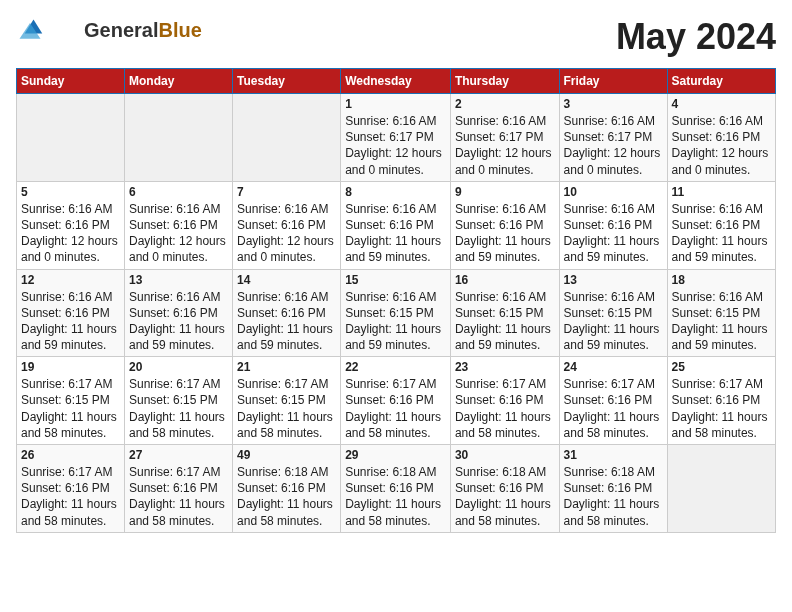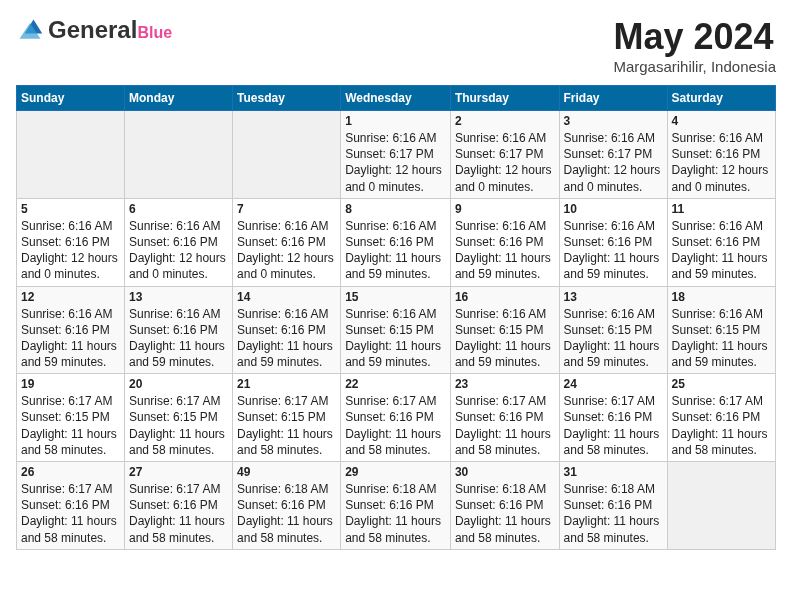--- a/index.html
+++ b/index.html
@@ -25,37 +25,37 @@
     .logo {
       display: flex;
       align-items: center;
       gap: 4px;
     }
     .logo-icon {
       width: 28px;
       height: 28px;
     }
     .title-block {
-      text-align: left;
+      text-align: center;
     }
     .month-title {
       font-size: 36px;
       font-weight: bold;
       color: #222;
     }
     .location-title {
       font-size: 15px;
       color: #444;
     }
     .calendar {
       width: 100%;
       border-collapse: collapse;
     }
     .calendar th {
-      background: #0369a1;
+      background: #b91c1c;
       color: #fff;
       font-size: 12px;
       font-weight: bold;
       padding: 5px 4px;
       text-align: left;
       border: 1px solid #1a6fb5;
     }
     .calendar td {
       vertical-align: top;
       border: 1px solid #ccc;
@@ -91,26 +91,25 @@
 <body>
 
 <div class="page">
   <div class="header">
     <div class="logo">
       <svg class="logo-icon" viewBox="0 0 32 32">
         <polygon points="20,4 30,20 10,20" fill="#1a6fb5"></polygon>
         <polygon points="16,8 28,26 4,26" fill="#3a9fd5" opacity="0.7"></polygon>
       </svg>
       <div>
-        <span style="font-size:24px;font-weight:bold;color:#333;">General</span><span style="font-size:16px;font-weight:bold;color:#ec4899;">Blue</span>
+        <span style="font-size:20px;font-weight:bold;color:#333;margin-left:36px;">General</span><span style="font-size:20px;font-weight:bold;color:#a16207;">Blue</span>
       </div>
     </div>
     <div class="title-block">
       <div class="month-title">May 2024</div>
-      <div class="location-title">Margasarihilir, Indonesia</div>
     </div>
   </div>
 
   <table class="calendar">
     <thead>
       <tr>
         <th>Sunday</th>
         <th>Monday</th>
         <th>Tuesday</th>
         <th>Wednesday</th>

